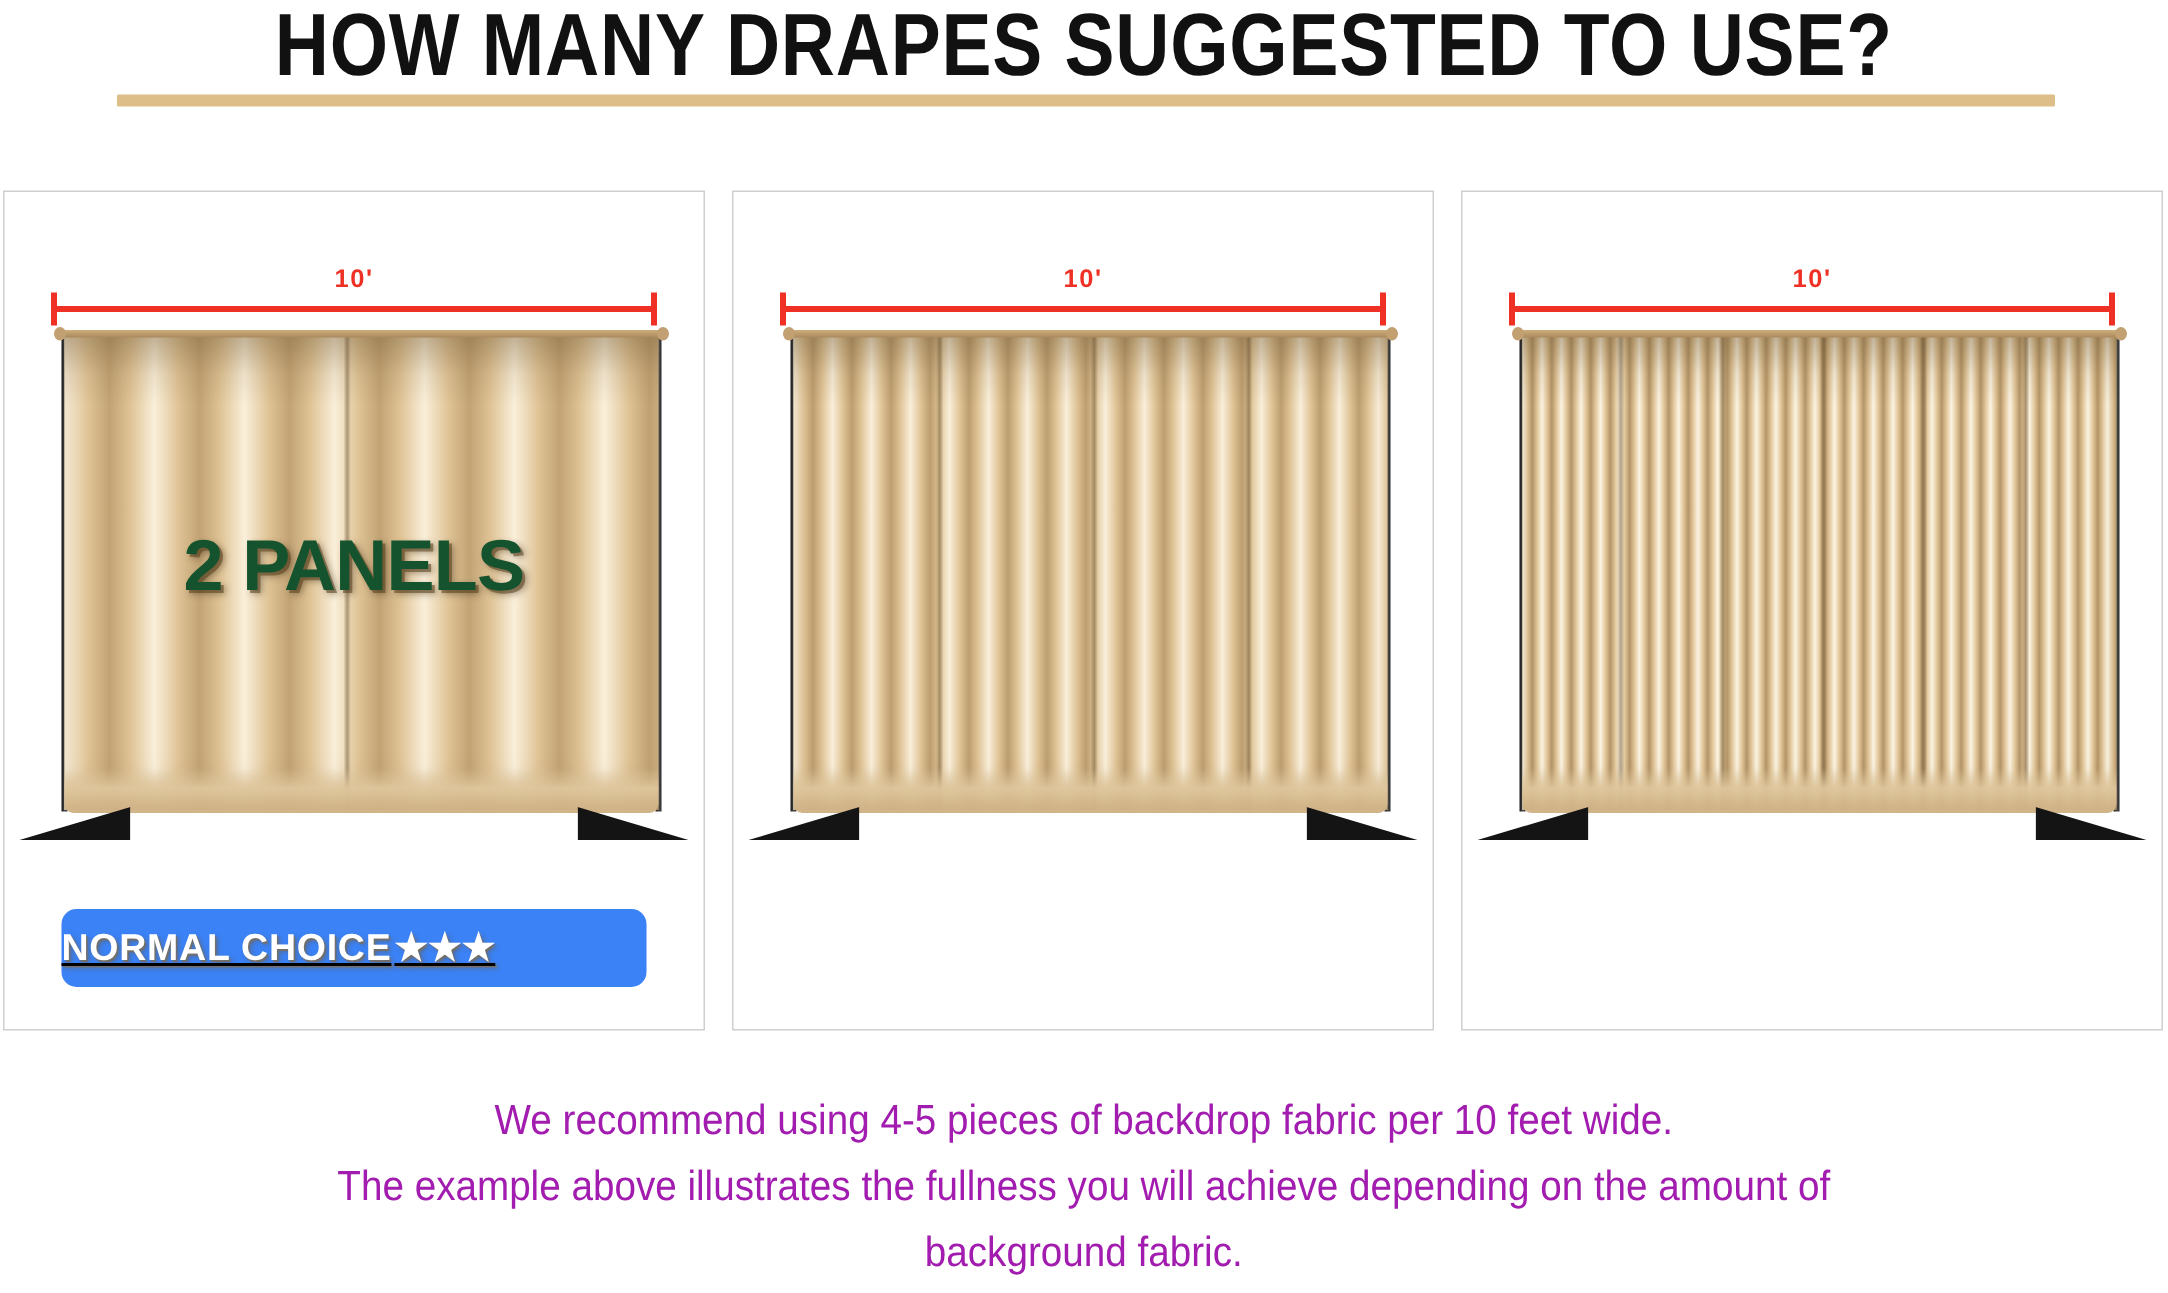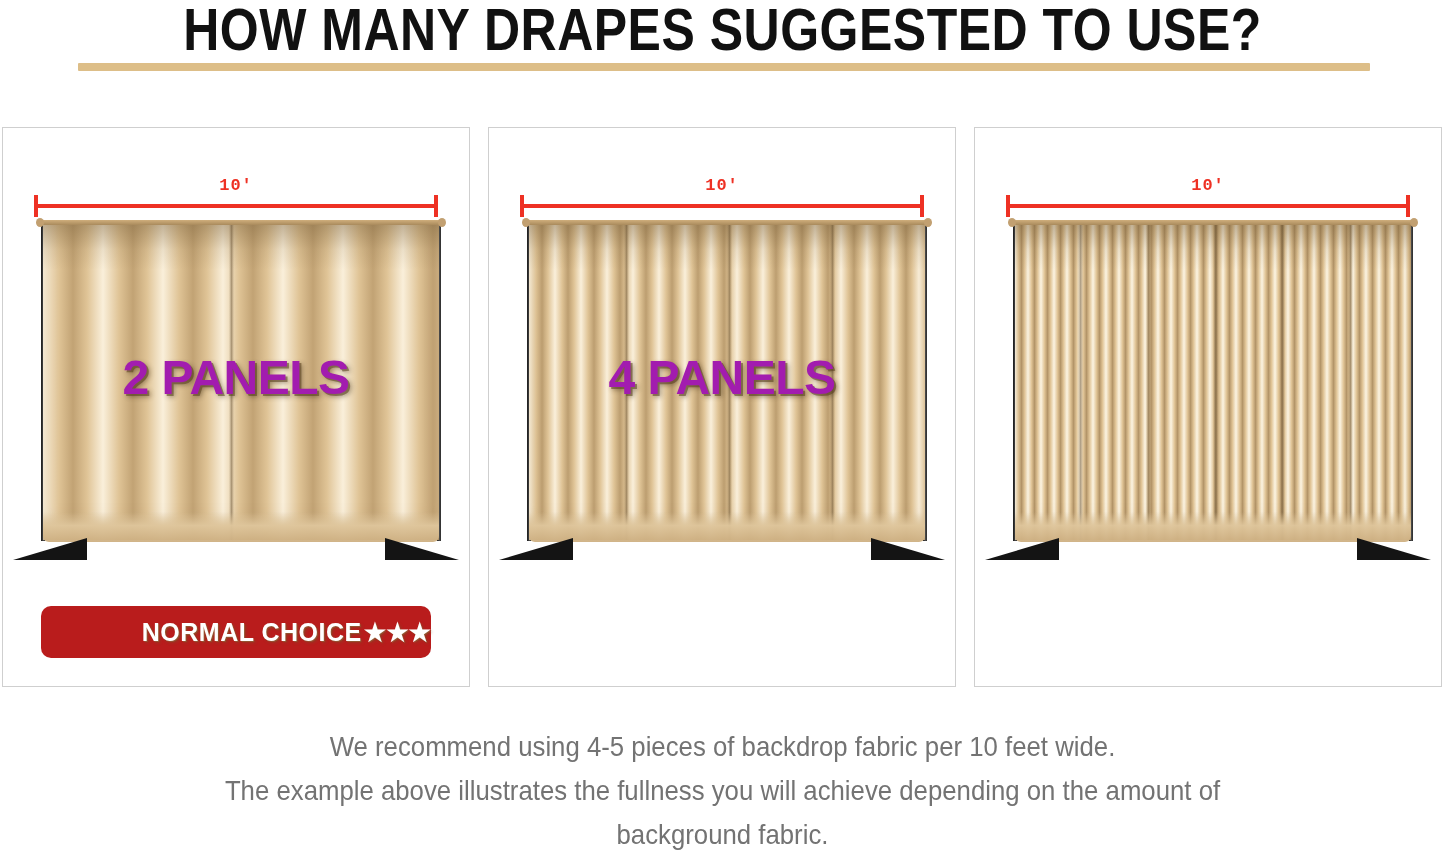--- a/index.html
+++ b/index.html
@@ -81,21 +81,21 @@
   .dim-label {
     position: absolute;
     left: 0;
     right: 0;
     top: -4px;
     text-align: center;
     color: #ee3124;
     font-size: 17px;
     font-weight: bold;
     letter-spacing: 1px;
-    font-family: Liberation Mono, monospace;
+    font-family: Liberation Sans, sans-serif;
   }
   .dim-bar {
     position: absolute;
     left: 0;
     right: 0;
     top: 24px;
     height: 4px;
     background: #ee3124;
   }
   .dim-cap {
@@ -238,41 +238,42 @@
   
   .panel-count {
     position: absolute;
     left: 0; right: 0;
     top: 222px;
     text-align: center;
     z-index: 7;
     font-family: "Liberation Sans", sans-serif;
     font-weight: bold;
     font-size: 48px;
-    color: #a21caf;
+    color: #14532d;
     letter-spacing: -0.5px;
     text-shadow:
       2px 2px 0 rgba(88, 64, 30, 0.55),
       3px 3px 5px rgba(60, 42, 18, 0.45);
     white-space: nowrap;
   }
 
   
   .badge {
     position: absolute;
     left: 38px;
     right: 38px;
     bottom: 28px;
     height: 52px;
-    background: #b91c1c;
+    background: #3b82f6;
     border-radius: 10px;
     display: flex;
     align-items: center;
-    justify-content: flex-end;
+    justify-content: flex-start;
     z-index: 8;
+    text-decoration: underline;
   }
   .badge-text {
     font-family: "Liberation Sans", sans-serif;
     font-weight: bold;
     font-size: 25px;
     color: #ffffff;
     letter-spacing: 0.5px;
     text-shadow:
       1px 1px 0 rgba(140, 108, 58, 0.60),
       2px 2px 3px rgba(110, 84, 42, 0.45);
@@ -286,21 +287,21 @@
     font-size: 25px;
   }
 
   
   .caption {
     position: absolute;
     left: 0;
     top: 725px;
     width: 1445px;
     text-align: center;
-    color: #737373;
+    color: #a21caf;
   }
   .caption-line {
     font-family: "Liberation Sans", sans-serif;
     font-size: 28px;
     line-height: 44px;
     transform: scaleX(0.92);
     white-space: nowrap;
   }
 </style>
 </head>
@@ -366,21 +367,20 @@
         <div class="gather"></div>
         <div class="seam" style="left:24%;"></div>
         <div class="seam" style="left:50%;"></div>
         <div class="seam" style="left:76%;"></div>
       </div>
       <div class="hem"></div>
       <div class="foot l"></div>
       <div class="foot r"></div>
     </div>
 
-    <div class="panel-count">4 PANELS</div>
 
   </div>
 
   <div class="card-gap"></div>
 
   <div class="card card-3">
     <div class="dim">
       <div class="dim-label">10'</div>
       <div class="dim-bar"></div>
       <div class="dim-cap left"></div>

